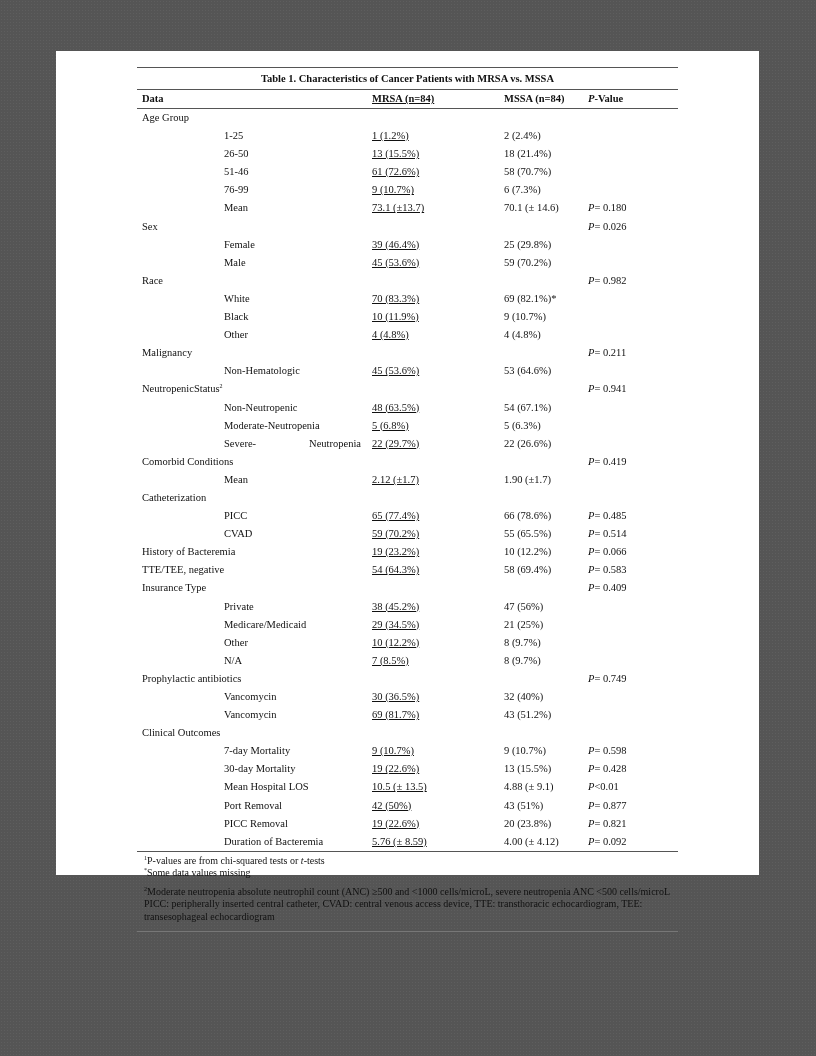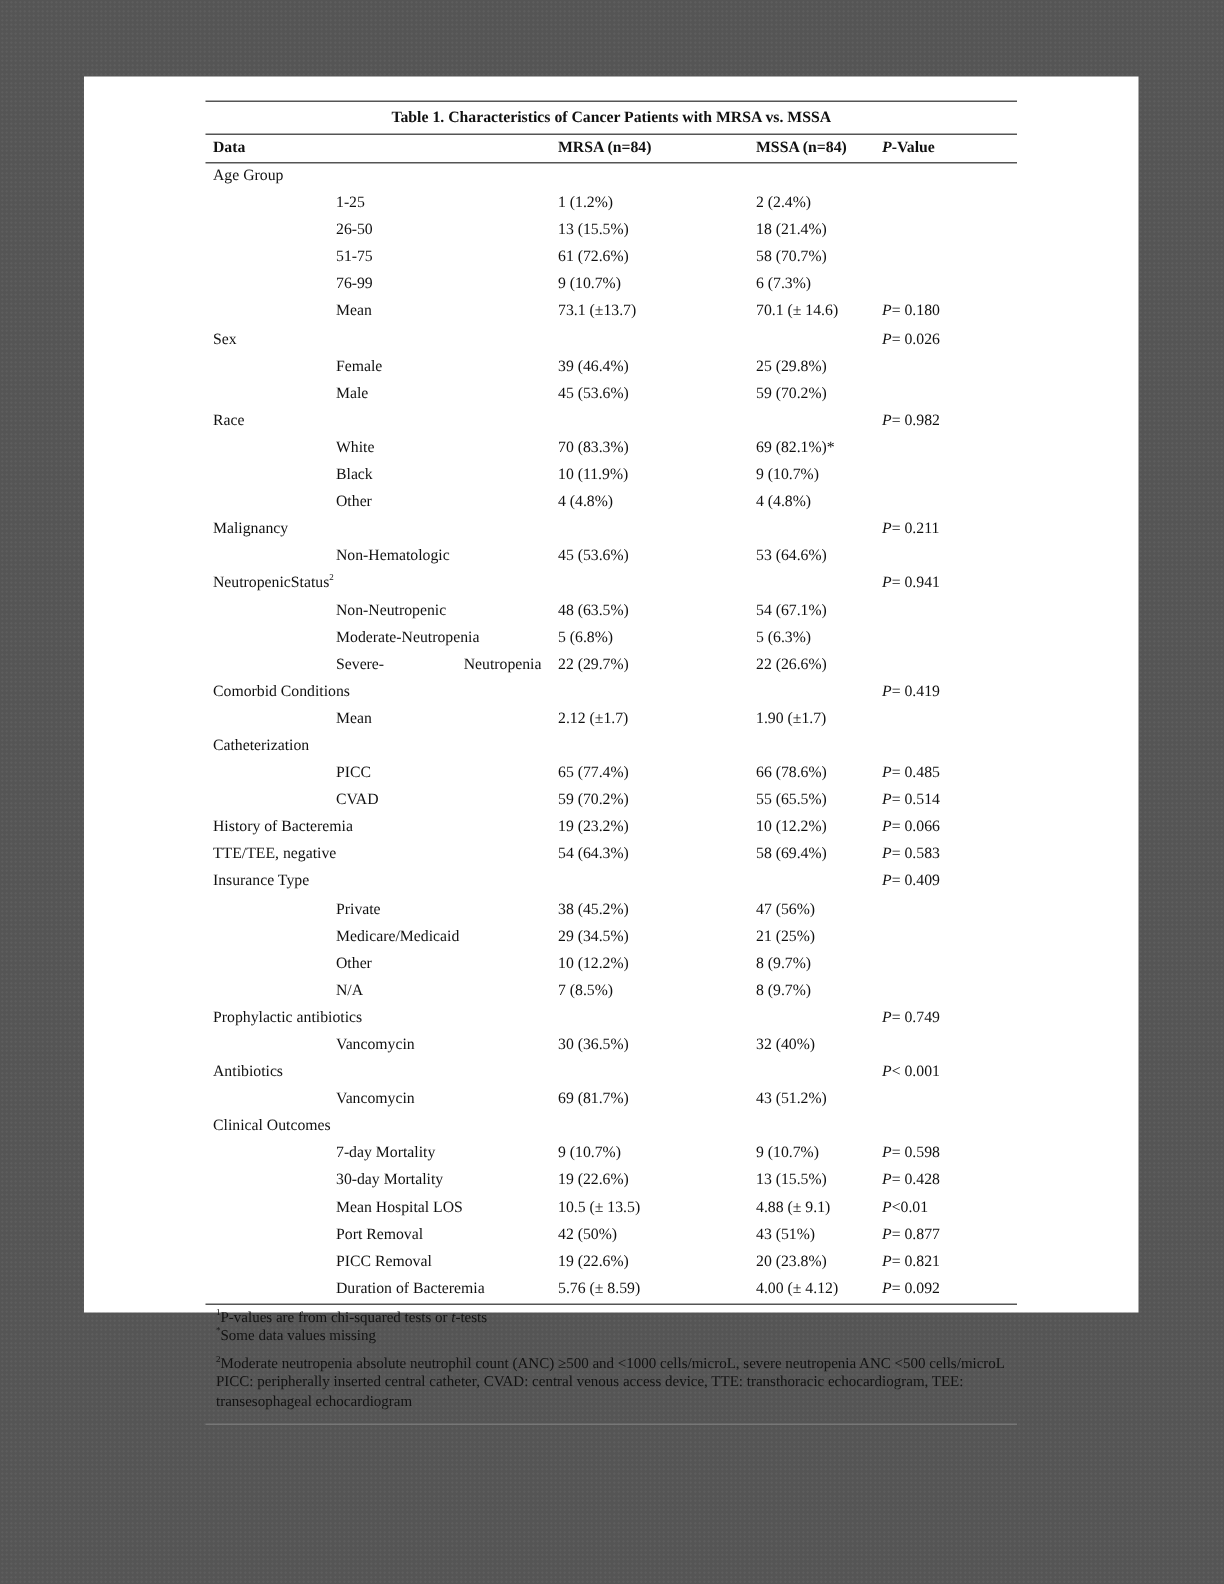--- a/index.html
+++ b/index.html
@@ -33,21 +33,21 @@
     }
     .row {
       position: relative;
       height: 18.1px; line-height: 18.1px;
       font-size: 10.5px;
       white-space: nowrap;
     }
     .hdr { font-weight: bold; height: 18px; line-height: 18px; }
     .c0 { position: absolute; left: 5px; }
     .c0.sub { left: 87px; }
-    .c1 { position: absolute; left: 235px; }
+    .c1 { position: absolute; left: 235px; text-decoration: underline; }
     .c2 { position: absolute; left: 367px; }
     .c3 { position: absolute; left: 451px; }
     .b { font-weight: normal; }
     i { font-style: italic; }
     .sup { font-size: 6px; vertical-align: super; line-height: 0; }
     .split { position: absolute; left: 87px; width: 137px; display: flex; justify-content: space-between; }
     .notes {
       font-size: 10px;
       padding: 3px 0 0 7px;
       line-height: 12.5px;
@@ -81,21 +81,21 @@
           <span class="c0 sub"><span>1-25</span></span>
           <span class="c1">1 (1.2%)</span>
           <span class="c2">2 (2.4%)</span>
         </div>
         <div class="row">
           <span class="c0 sub"><span>26-50</span></span>
           <span class="c1">13 (15.5%)</span>
           <span class="c2">18 (21.4%)</span>
         </div>
         <div class="row">
-          <span class="c0 sub"><span>51-75</span></span>
+          <span class="c0 sub"><span>51-46</span></span>
           <span class="c1">61 (72.6%)</span>
           <span class="c2">58 (70.7%)</span>
         </div>
         <div class="row">
           <span class="c0 sub"><span>76-99</span></span>
           <span class="c1">9 (10.7%)</span>
           <span class="c2">6 (7.3%)</span>
         </div>
         <div class="row">
           <span class="c0 sub"><span>Mean</span></span>
@@ -244,26 +244,20 @@
         <div class="row">
           <span class="c0"><span>Prophylactic antibiotics</span></span>
           <span class="c1"></span>
           <span class="c2"></span>
           <span class="c3"><i>P</i><span>= 0.749</span></span>
         </div>
         <div class="row">
           <span class="c0 sub"><span>Vancomycin</span></span>
           <span class="c1">30 (36.5%)</span>
           <span class="c2">32 (40%)</span>
-        </div>
-        <div class="row">
-          <span class="c0"><span>Antibiotics</span></span>
-          <span class="c1"></span>
-          <span class="c2"></span>
-          <span class="c3 b"><i>P</i><span>&lt; 0.001</span></span>
         </div>
         <div class="row">
           <span class="c0 sub"><span>Vancomycin</span></span>
           <span class="c1">69 (81.7%)</span>
           <span class="c2">43 (51.2%)</span>
         </div>
         <div class="row">
           <span class="c0"><span>Clinical Outcomes</span></span>
           <span class="c1"></span>
           <span class="c2"></span>

